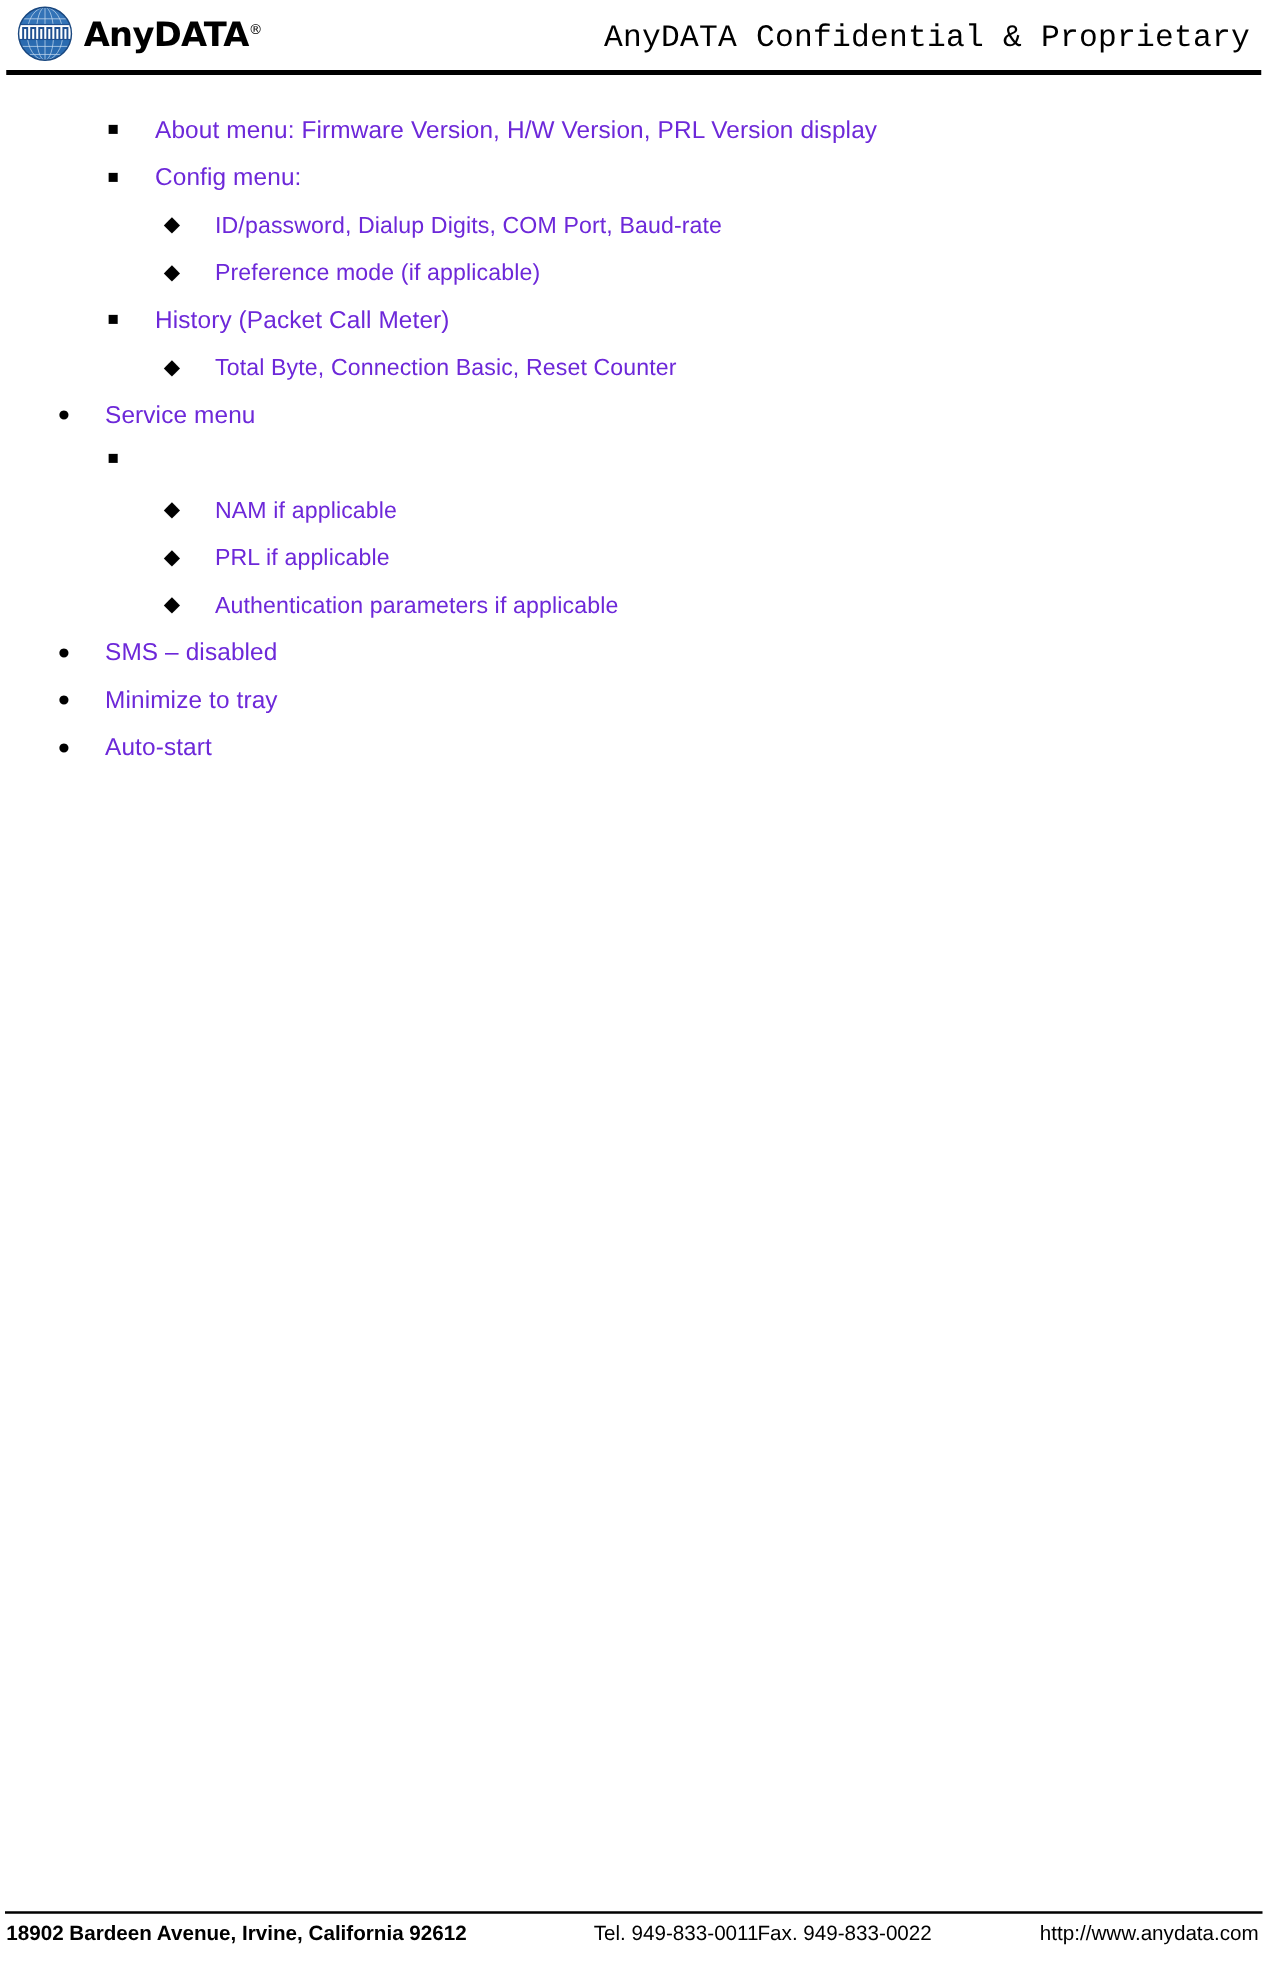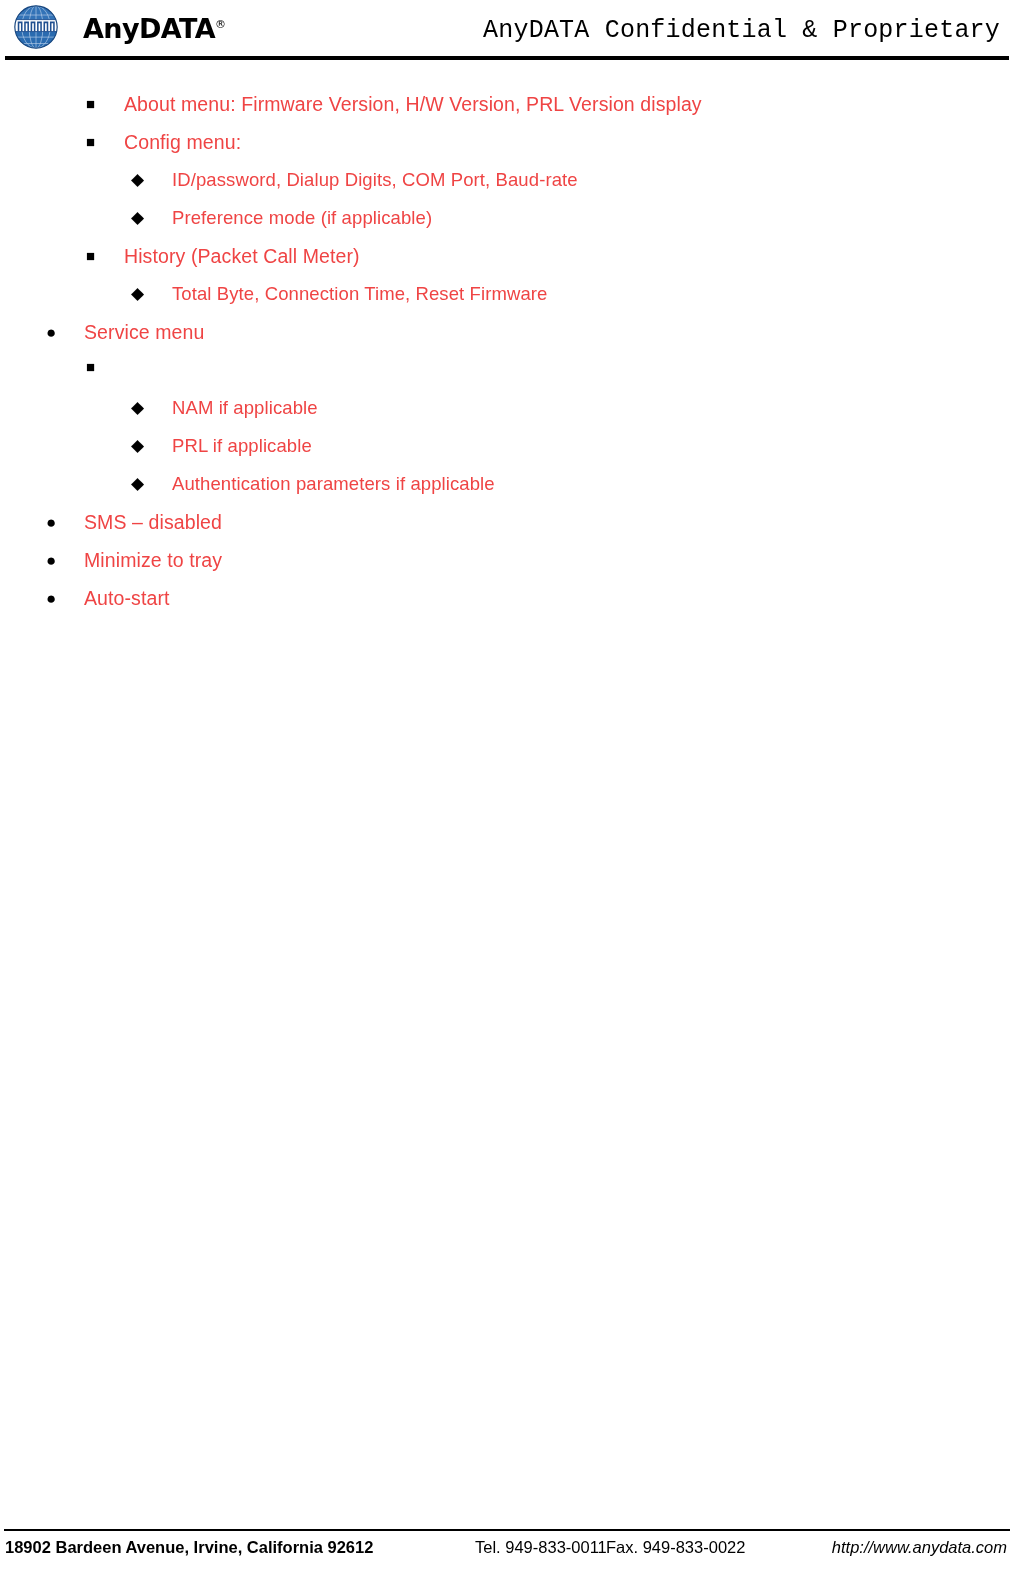--- a/index.html
+++ b/index.html
@@ -33,21 +33,21 @@
     left: 0;
     width: 1014px;
     height: 60px;
   }
   .logo-block {
     position: absolute;
     left: 13px;
     top: 4px;
     display: flex;
     align-items: center;
-    gap: 24px;
+    gap: 8px;
   }
   .globe-icon {
     width: 46px;
     height: 46px;
     display: block;
   }
   .logo-wordmark {
     font-family: "DejaVu Sans", sans-serif;
     font-weight: bold;
     font-size: 27px;
@@ -100,21 +100,21 @@
     flex: 0 0 auto;
     display: inline-block;
     text-align: left;
     color: #000000;
     line-height: 1;
   }
   .bullet-text {
     flex: 0 0 auto;
     font-size: 19.5px;
     line-height: 1;
-    color: #ef4444;
+    color: #6d28d9;
     letter-spacing: 0.1px;
   }
 
   
   .lvl1 { padding-left: 46px; }
   .lvl1 .bullet-mark {
     width: 38px;
     font-size: 17px;
     position: relative;
     top: -1px;
@@ -176,21 +176,20 @@
     font-size: 16.5px;
     white-space: nowrap;
     margin-left: 20px;
   }
   .footer-url {
     position: absolute;
     right: 7px;
     top: 0;
     font-size: 16.5px;
     white-space: nowrap;
-    font-style: italic;
   }
 </style>
 </head>
 <body>
 
 <div class="page">
 
   <div class="header">
 
     <div class="logo-block">
@@ -257,21 +256,21 @@
       <div class="bullet-row lvl3">
         <span class="bullet-mark">◆</span>
         <span class="bullet-text">Preference mode (if applicable)</span>
       </div>
       <div class="bullet-row lvl2">
         <span class="bullet-mark">■</span>
         <span class="bullet-text">History (Packet Call Meter)</span>
       </div>
       <div class="bullet-row lvl3">
         <span class="bullet-mark">◆</span>
-        <span class="bullet-text">Total Byte, Connection Time, Reset Firmware</span>
+        <span class="bullet-text">Total Byte, Connection Basic, Reset Counter</span>
       </div>
       <div class="bullet-row lvl1">
         <span class="bullet-mark">●</span>
         <span class="bullet-text">Service menu</span>
       </div>
       <div class="bullet-row lvl2">
         <span class="bullet-mark">■</span>
       </div>
       <div class="bullet-row lvl3">
         <span class="bullet-mark">◆</span>

